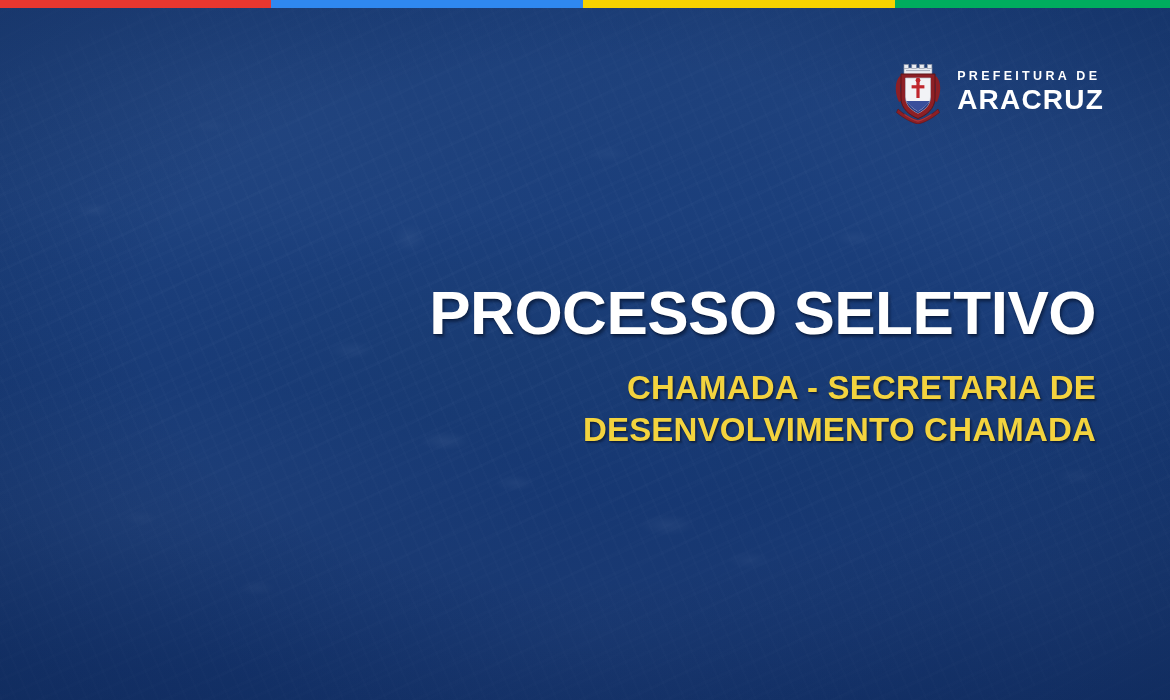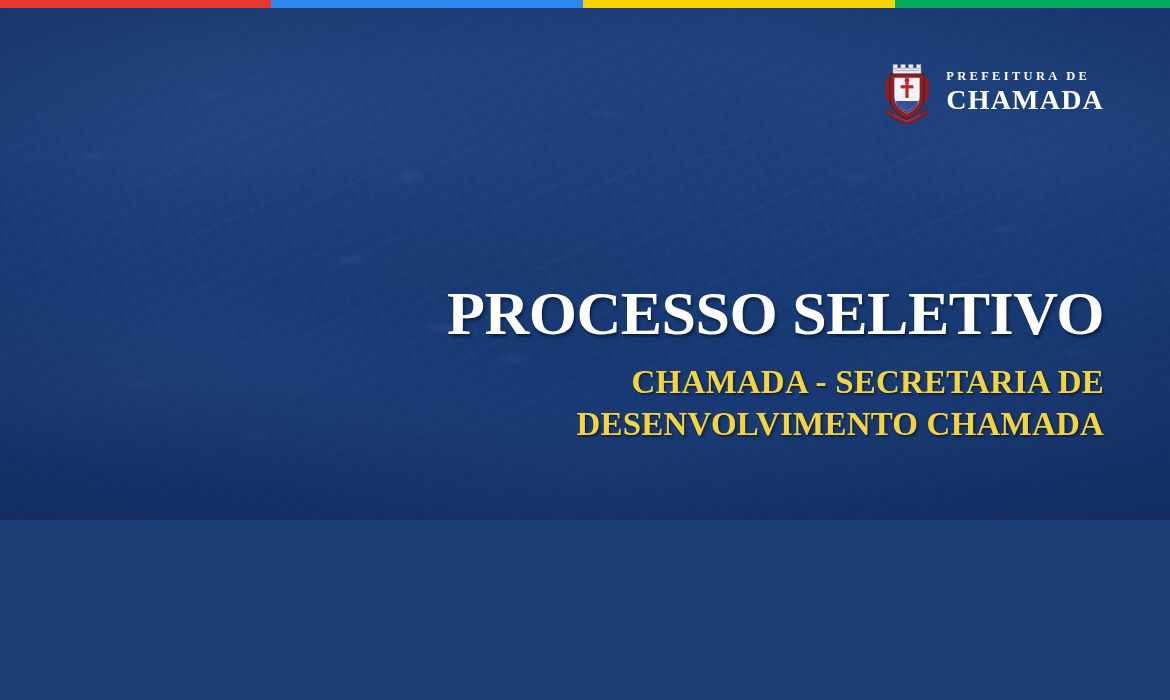--- a/index.html
+++ b/index.html
@@ -9,24 +9,23 @@
     width:1170px;
     height:700px;
     overflow:hidden;
     background:#1b3e76;
     font-family:"Liberation Sans", sans-serif;
   }
 
   .banner {
     position:relative;
     width:1170px;
-    height:520px;
+    height:700px;
     overflow:hidden;
     background:#b91c1c;
-    font-family:Liberation Serif, serif;
   }
 
   
   .photo-layer {
     position:absolute;
     inset:0;
     overflow:hidden;
   }
 
   .photo-base {
@@ -169,41 +168,41 @@
   .brand-main {
     font-size:28px;
     font-weight:bold;
     letter-spacing:1.2px;
     color:#ffffff;
   }
 
   
   .headline {
     position:absolute;
-    right:66px;
+    right:74px;
     top:282px;
     width:720px;
     text-align:right;
     z-index:7;
   }
 
   .title-main {
     font-size:62px;
     font-weight:bold;
     letter-spacing:-0.5px;
     color:#ffffff;
     line-height:1.0;
     text-shadow:
       2px 3px 3px rgba(6,18,44,0.55),
       0 1px 1px rgba(6,18,44,0.4);
     white-space:nowrap;
   }
 
   .title-sub {
-    margin-top:17px;
+    margin-top:23px;
     font-size:33px;
     font-weight:bold;
     letter-spacing:0.2px;
     color:#f3d33e;
     line-height:1.28;
     text-shadow:
       2px 2px 2px rgba(10,22,48,0.55),
       0 1px 1px rgba(10,22,48,0.45);
   }
 
@@ -257,21 +256,21 @@
       <rect x="24.4" y="21" width="3.2" height="17" fill="#c0272d"></rect>
       <rect x="19.6" y="25.2" width="12.8" height="3.2" fill="#c0272d"></rect>
       <circle cx="26" cy="20.2" r="2.4" fill="#c0272d"></circle>
 
       <path d="M6 49 C14 56 20 59 26 60.5 C32 59 38 56 46 49 L47.5 52.5 C38 60 32 62.5 26 64 C20 62.5 14 60 4.5 52.5 Z" fill="#8d1f25" stroke="#5d1419" stroke-width="0.6"></path>
       <path d="M12 53.5 C17 57 21.5 59 26 60.2 C30.5 59 35 57 40 53.5 L39 55.6 C34.6 58.6 30.4 60.6 26 61.8 C21.6 60.6 17.4 58.6 13 55.6 Z" fill="#a8343a"></path>
     </svg>
 
     <div class="brand-text">
       <div class="brand-top">PREFEITURA DE</div>
-      <div class="brand-main">CHAMADA</div>
+      <div class="brand-main">ARACRUZ</div>
     </div>
   </div>
 
   <div class="headline">
     <div class="title-main" style="color: rgb(255, 255, 255);">PROCESSO SELETIVO</div>
     <div class="title-sub" style="color: rgb(243, 211, 62);">
       <span class="l">CHAMADA - SECRETARIA DE</span>
       <span class="l">DESENVOLVIMENTO CHAMADA</span>
     </div>
   </div>

